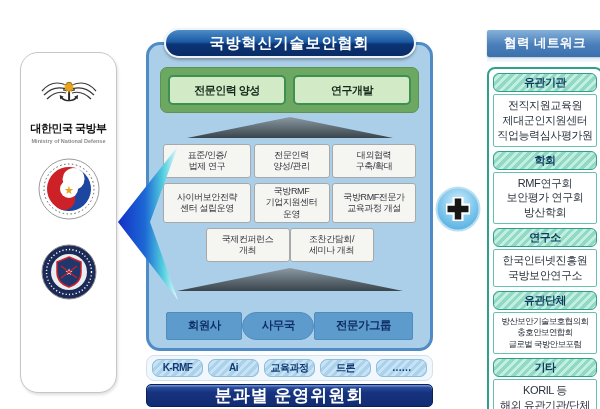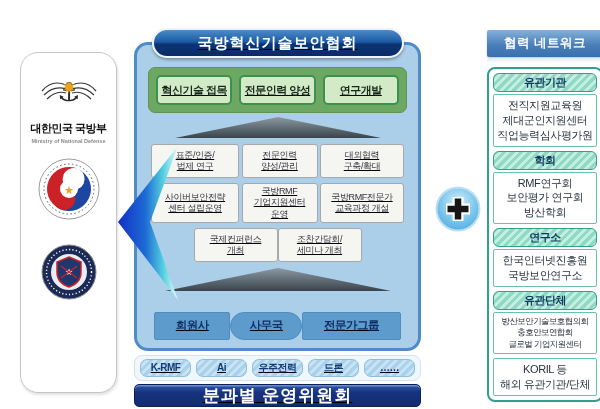--- a/index.html
+++ b/index.html
@@ -15,21 +15,21 @@
     display:flex; flex-direction:column; align-items:center; z-index:3; }
   .mnd-emblem { margin-top:16px; }
   .mnd-title { margin-top:4px; font-size:11px; font-weight:bold; color:#111; letter-spacing:-0.5px; }
   .mnd-sub { margin-top:2px; font-size:5.5px; color:#8a8a8a; font-weight:bold; }
   .seal { margin-top:14px; }
 
   
   .flow-arrow { position:absolute; left:110px; top:140px; z-index:2; }
 
   
-  .center { position:absolute; left:134px; top:28px; width:287px; z-index:1;text-decoration:underline; }
+  .center { position:absolute; left:146px; top:28px; width:287px; z-index:1; }
   .center-header { position:relative; z-index:2; width:252px; margin:0 auto; height:30px;
     border-radius:16px; border:2px solid #eef4fa;
     background:linear-gradient(180deg,#4d8cc6 0%,#1c5ca6 45%,#0b3474 55%,#0a2c66 100%);
     color:#fff; font-size:15px; font-weight:bold; letter-spacing:1px;
     display:flex; align-items:center; justify-content:center;
     box-shadow:0 2px 3px rgba(0,0,0,.3); }
   .center-panel { margin-top:-16px; background:#abcfe9; border:3px solid #4f8cc6;
     border-radius:14px; padding:22px 11px 8px; }
   .focus-strip { background:#6ca861; border:1px solid #5d9453; border-radius:7px;
     padding:7px 7px; display:flex; gap:7px; }
@@ -137,21 +137,20 @@
       </linearGradient>
     </defs>
     <polygon points="68,6 8,82 68,160 40,82" fill="url(#arrowGrad)"></polygon>
   </svg>
 
   <div class="center">
     <div class="center-header">국방혁신기술보안협회</div>
     <div class="center-panel">
 
       <div class="focus-strip">
-        <div class="focus-box">혁신기술 접목</div>
         <div class="focus-box">전문인력 양성</div>
         <div class="focus-box">연구개발</div>
       </div>
 
       <svg class="fan" width="206" height="24" viewBox="0 0 206 24">
         <defs>
             <linearGradient id="fanG" x1="0" y1="0" x2="0" y2="1">
           <stop offset="0" stop-color="#8c99a2"></stop>
               <stop offset="1" stop-color="#39444c"></stop>
             </linearGradient>
@@ -190,21 +189,21 @@
       <div class="unit-row">
         <div class="unit-box u1">회원사</div>
         <div class="unit-box u2">사무국</div>
         <div class="unit-box u3">전문가그룹</div>
       </div>
     </div>
 
     <div class="pills-bar">
       <div class="pill">K-RMF</div>
       <div class="pill">Ai</div>
-      <div class="pill">우주전력</div>
+      <div class="pill">교육과정</div>
       <div class="pill">드론</div>
       <div class="pill">……</div>
     </div>
     <div class="bottom-bar">분과별 운영위원회</div>
   </div>
 
   <svg class="plus-wrap" width="46" height="46" viewBox="0 0 46 46">
     <defs>
       <radialGradient id="plusG" cx="0.5" cy="0.35" r="0.75">
         <stop offset="0" stop-color="#d8f0fb"></stop>
@@ -236,22 +235,23 @@
       </div>
       <div class="net-section">
         <div class="net-title">연구소</div>
         <div class="net-items preline">한국인터넷진흥원
 국방보안연구소</div>
       </div>
       <div class="net-section">
         <div class="net-title">유관단체</div>
         <div class="net-items preline">방산보안기술보호협의회
 충호안보연합회
-글로벌 기업지원센터</div>
-      </div>
-      <div class="net-section">
+글로벌 국방안보포럼</div>
+      </div>
+      <div class="net-section">
+        <div class="net-title">기타</div>
         <div class="net-items preline">KORIL 등
 해외 유관기관/단체</div>
       </div>
 
     </div>
   </div>
 </div>
 
 </body></html>

